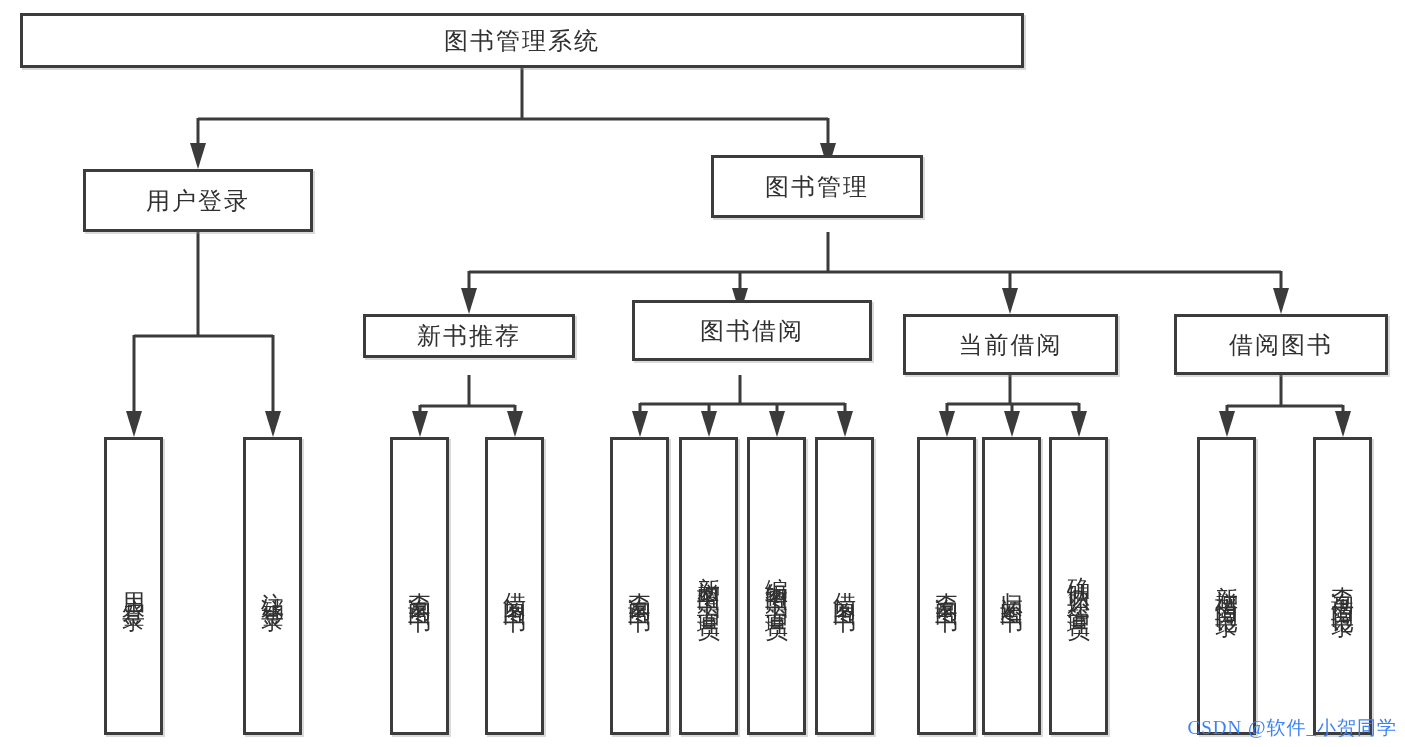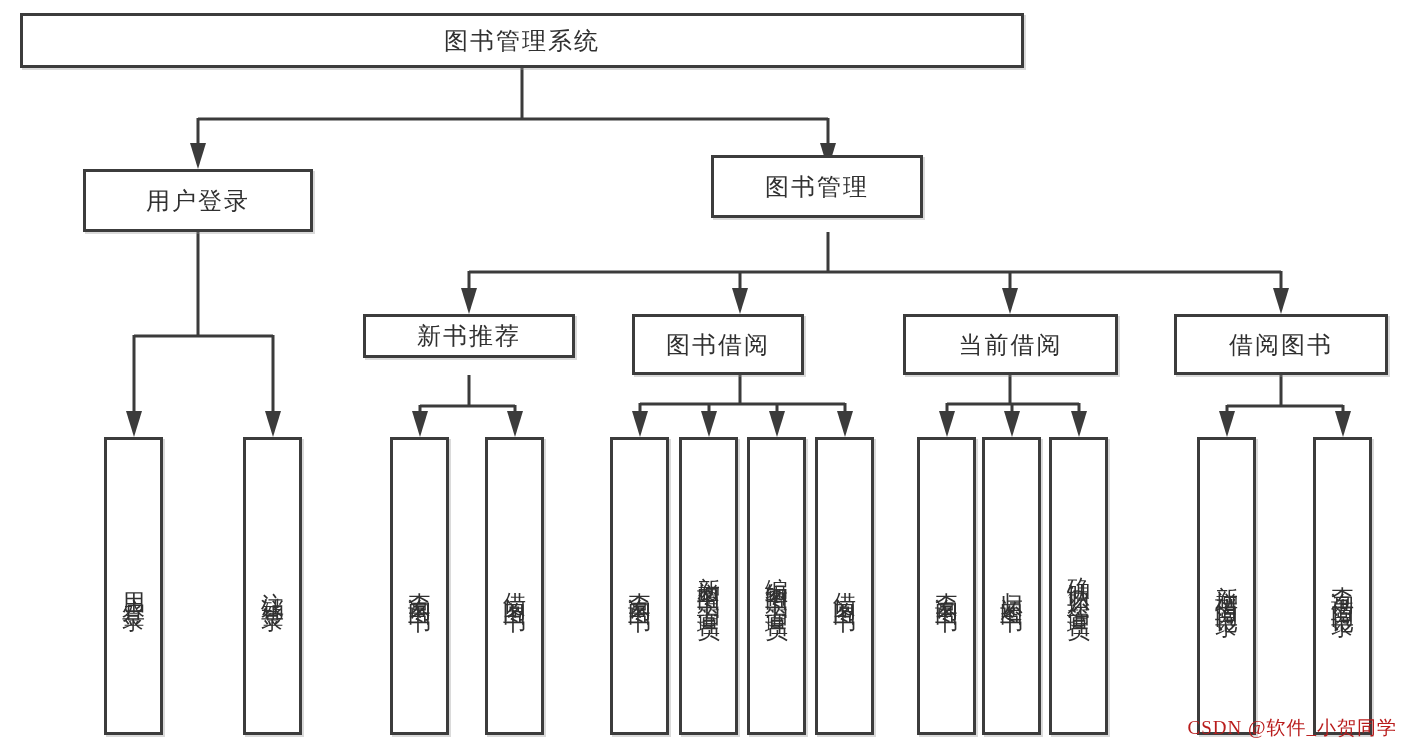--- a/index.html
+++ b/index.html
@@ -39,30 +39,30 @@
     font-size: 23px;
     color: #303030;
     letter-spacing: 6px;
     line-height: 1;
   }
   .watermark {
     position: absolute;
     right: 8px;
     bottom: 6px;
     font-size: 19px;
-    color: #b91c1c;
+    color: #3b82f6;
     letter-spacing: 1px;
     white-space: nowrap;
   }
   
   #n-root   { left: 20px;   top: 13px;  width: 1004px; height: 55px; }
   #n-l2-0   { left: 83px;   top: 169px; width: 230px;  height: 63px; }
   #n-l2-1   { left: 711px;  top: 155px; width: 212px;  height: 63px; }
   #n-l3-0   { left: 363px;  top: 314px; width: 212px;  height: 44px; }
-  #n-l3-1   { left: 632px;  top: 314px; width: 172px;  height: 61px; }
+  #n-l3-1   { left: 632px;  top: 300px; width: 240px;  height: 61px; }
   #n-l3-2   { left: 903px;  top: 314px; width: 215px;  height: 61px; }
   #n-l3-3   { left: 1174px; top: 314px; width: 214px;  height: 61px; }
   .leaf     { top: 437px; width: 59px; height: 298px; }
   #n-a-0 { left: 104px; }  #n-a-1 { left: 243px; }
   #n-b-0 { left: 390px; }  #n-b-1 { left: 485px; }
   #n-c-0 { left: 610px; }  #n-c-1 { left: 679px; }
   #n-c-2 { left: 747px; }  #n-c-3 { left: 815px; }
   #n-d-0 { left: 917px; }  #n-d-1 { left: 982px; }  #n-d-2 { left: 1049px; }
   #n-e-0 { left: 1197px; } #n-e-1 { left: 1313px; }
 </style>

